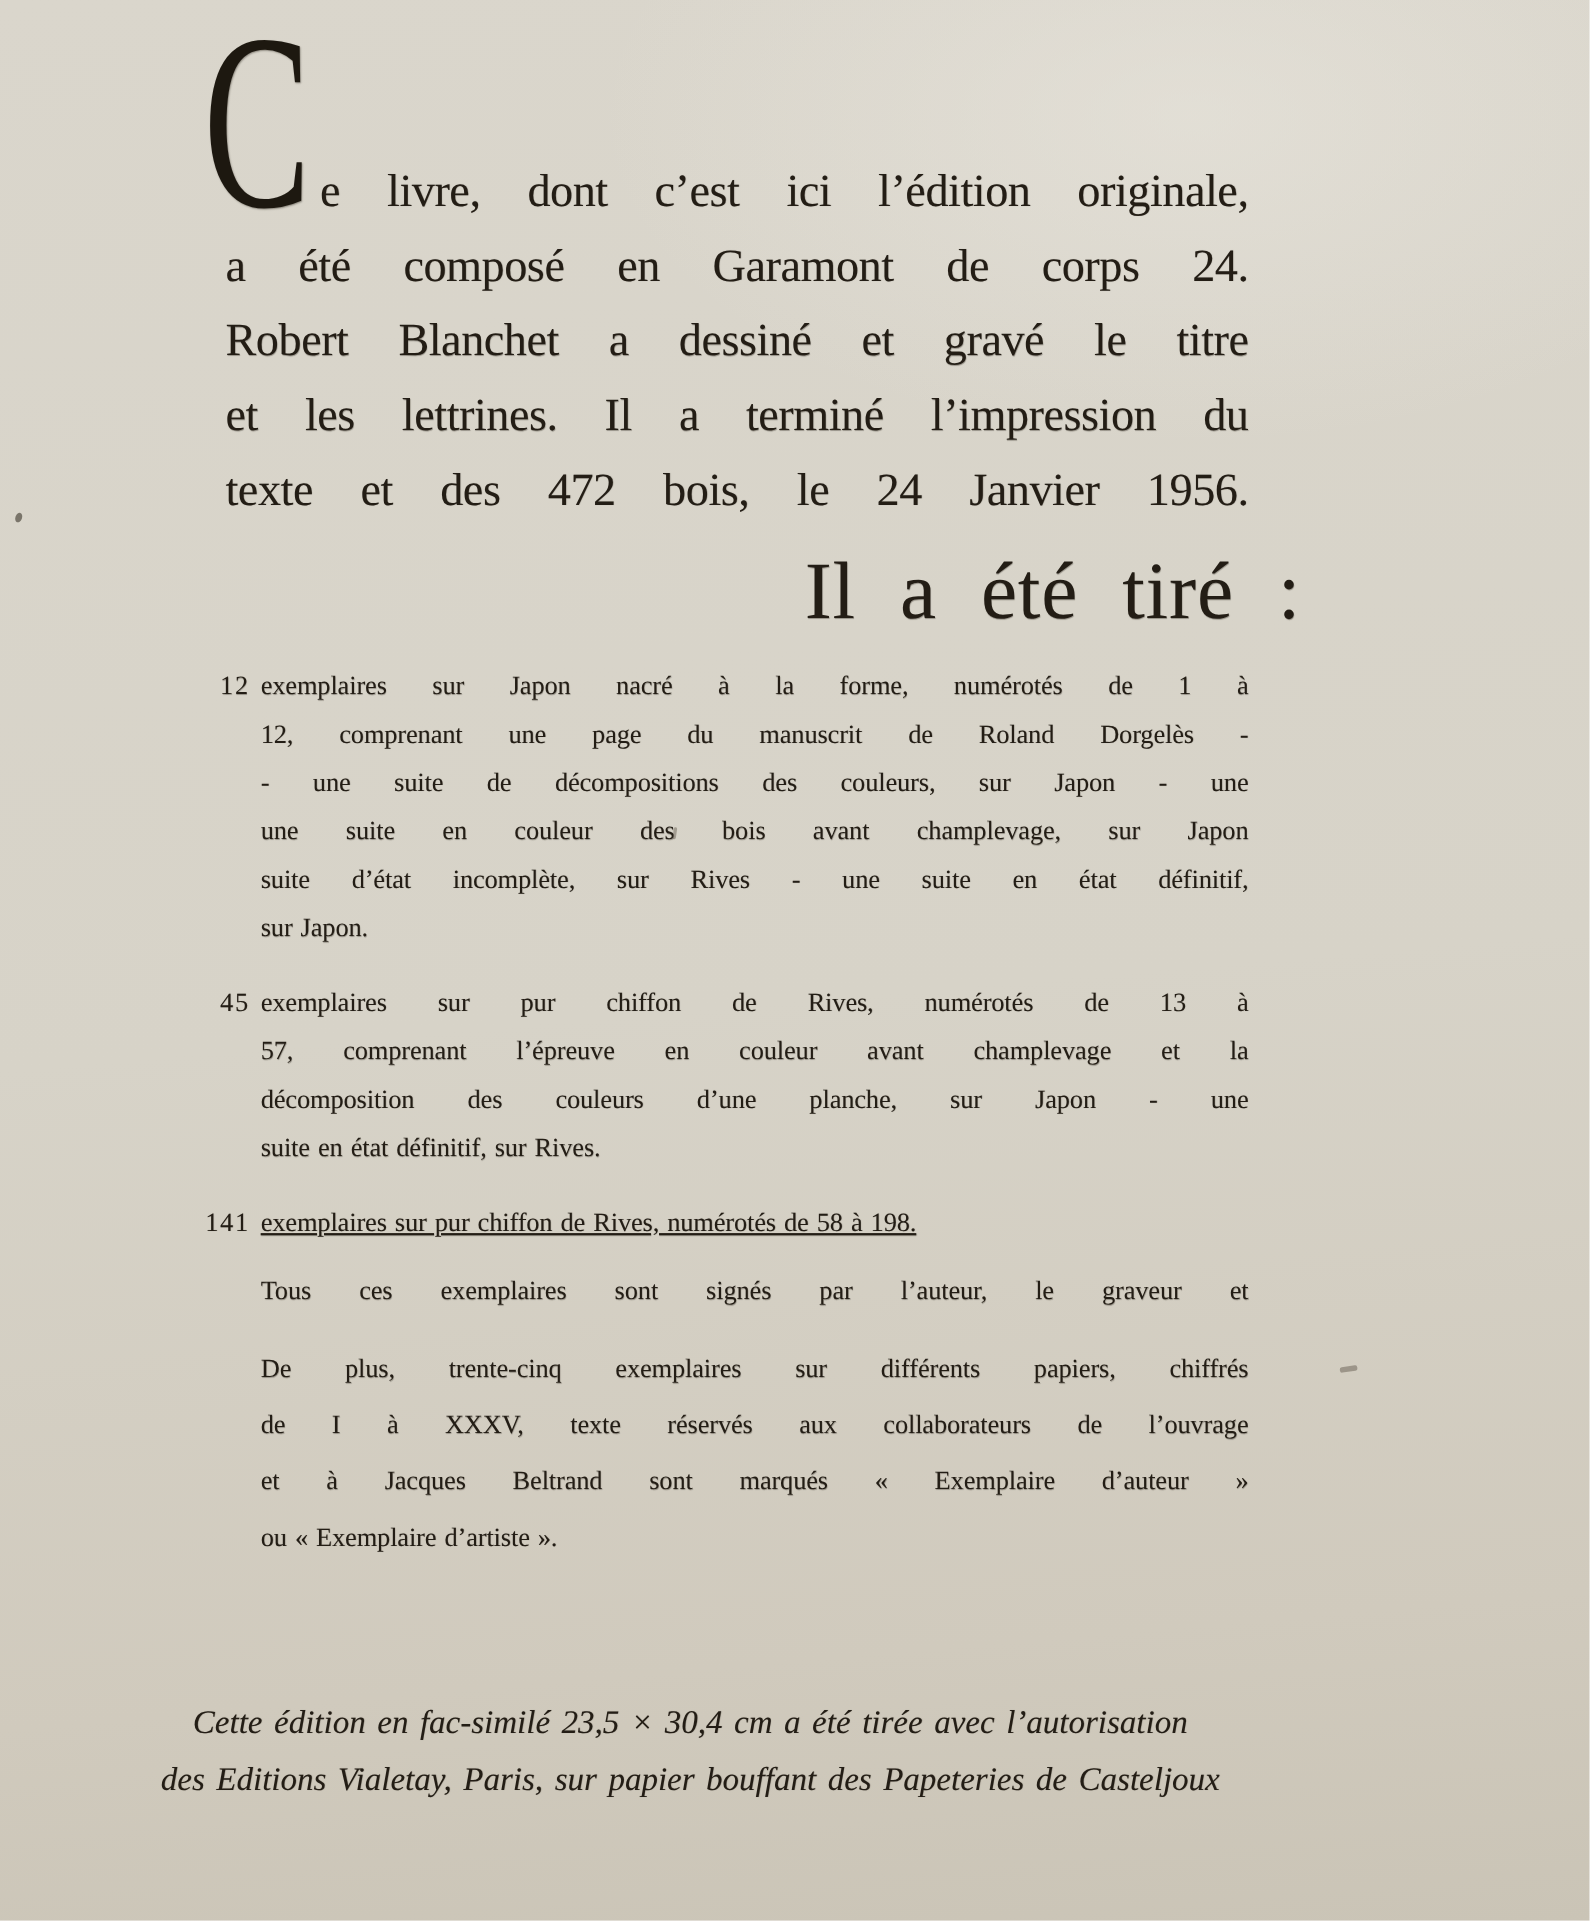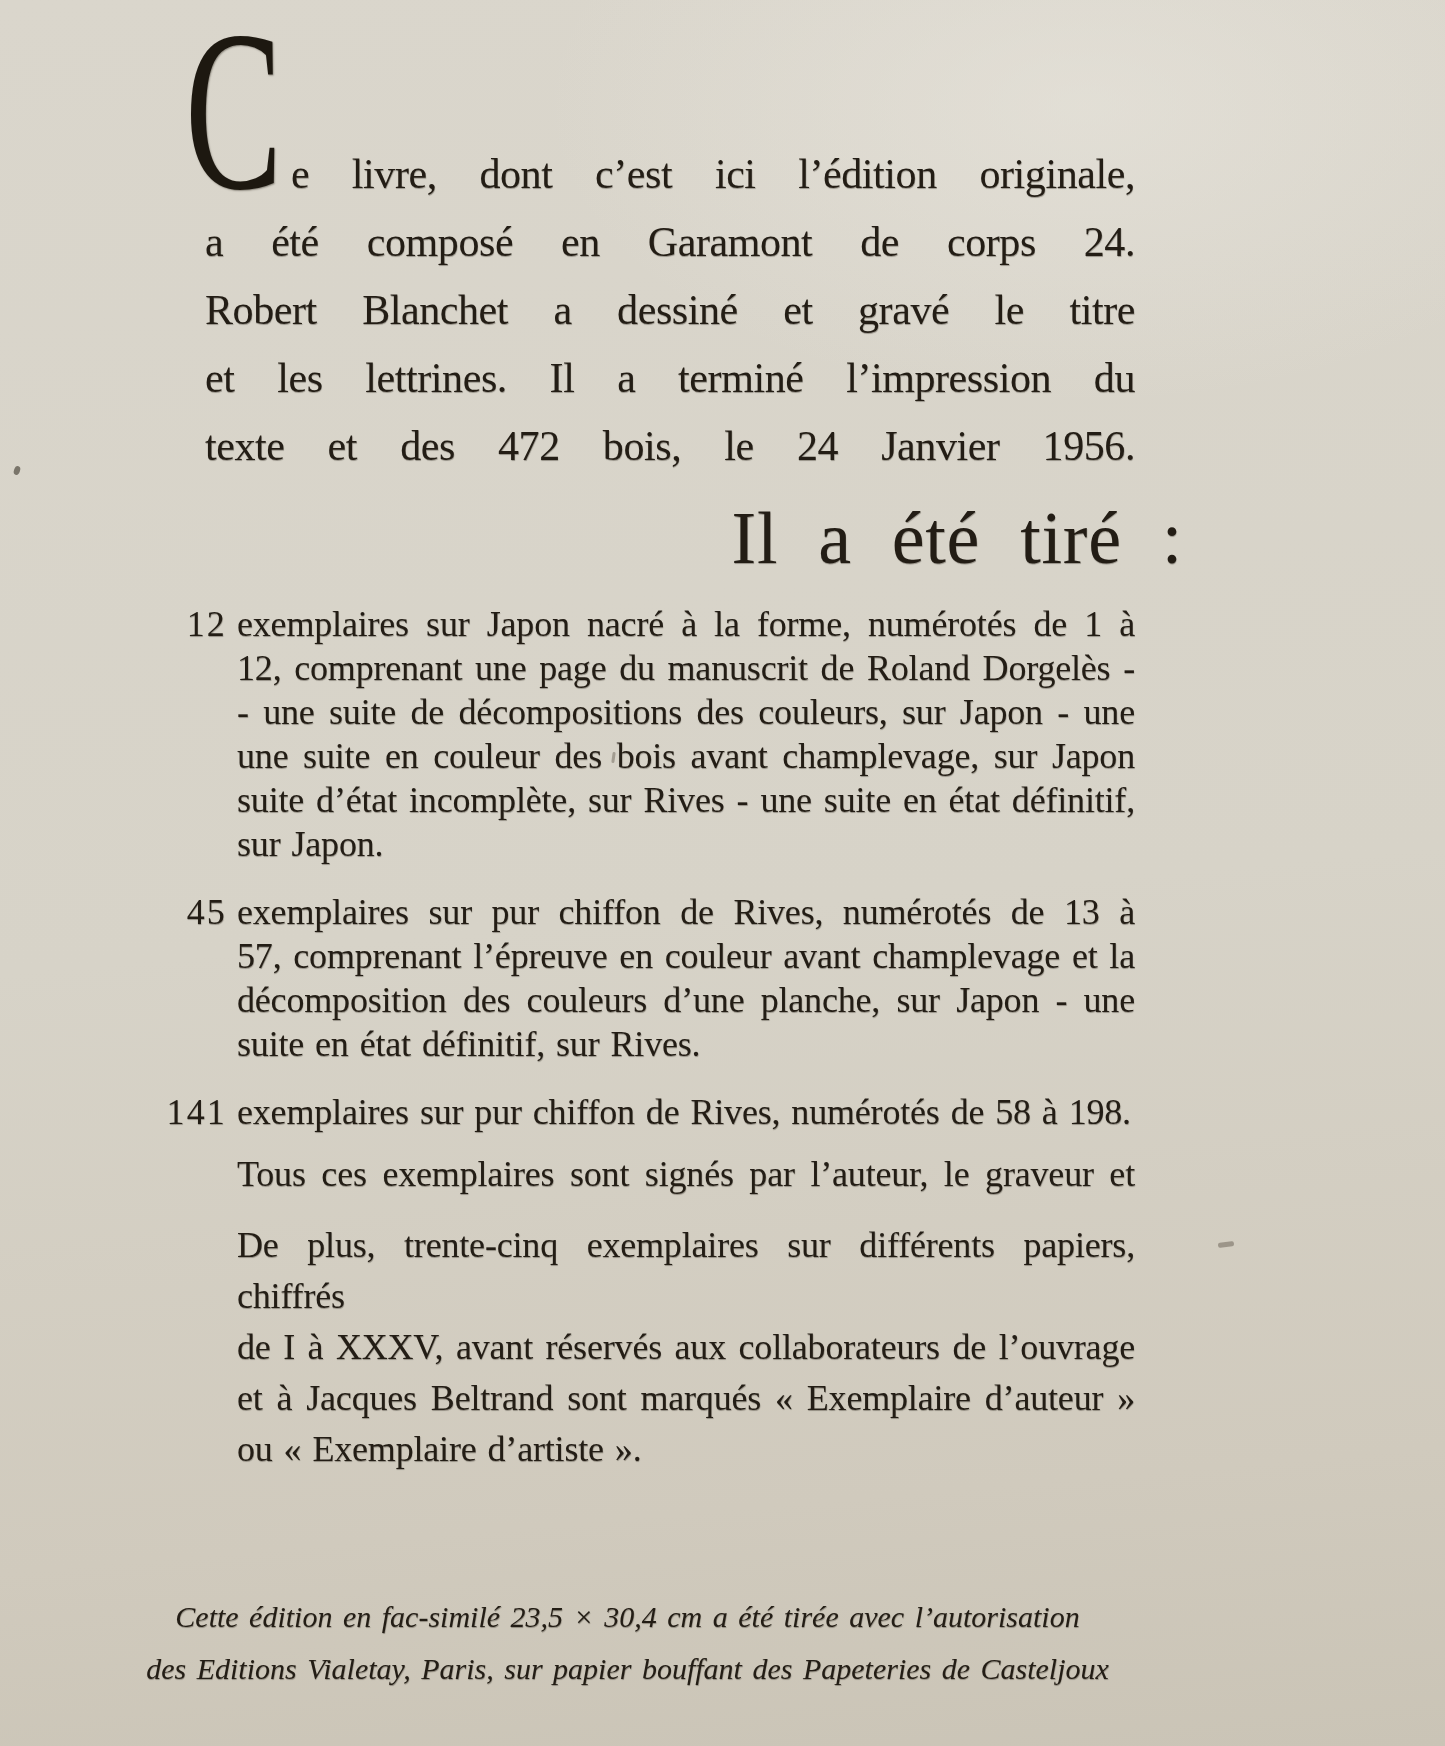--- a/index.html
+++ b/index.html
@@ -38,30 +38,30 @@
     margin: 16px 0 0 205px; width: 930px;
     position: relative; left: 48px;
     font-size: 74px; line-height: 84px; font-weight: normal;
     text-align: right; word-spacing: 0.28em; letter-spacing: 0.01em;
   }
 
   
   .edition, .note {
     position: relative;
     margin-left: 237px; width: 898px;
-    font-size: 36px; line-height: 44px; letter-spacing: -0.005em;
+    font-size: 24px; line-height: 44px; letter-spacing: -0.005em;
     word-spacing: 0.06em;
   }
   .edition .num {
     position: absolute; right: calc(100% + 10px); top: 0;
     line-height: 44px; letter-spacing: 0.06em;
   }
   .ed-12  { margin-top: 22px; }
   .ed-45  { margin-top: 24px; }
-  .ed-141 { margin-top: 24px; }
+  .ed-141 { margin-top: 24px; text-decoration: underline; }
   .note-signature { margin-top: 18px; }
   .note-reserved  { margin-top: 24px; line-height: 51px; }
 
   
   .colophon-footer {
     margin-top: 116px;
     position: relative; left: -95px; width: 1445px;
     text-align: center; font-style: italic;
     font-size: 30px; line-height: 52px; word-spacing: 0.1em;
   }
@@ -110,21 +110,21 @@
     <span class="num">141</span>
     <div class="line">exemplaires sur pur chiffon de Rives, numérotés de 58 à 198.</div>
   </section>
 
   <section class="note note-signature">
     <div class="line j">Tous ces exemplaires sont signés par l’auteur, le graveur et</div>
   </section>
 
   <section class="note note-reserved">
     <div class="line j">De plus, trente-cinq exemplaires sur différents papiers, chiffrés</div>
-    <div class="line j">de I à XXXV, avant réservés aux collaborateurs de l’ouvrage</div>
+    <div class="line j">de I à XXXV, texte réservés aux collaborateurs de l’ouvrage</div>
     <div class="line j">et à Jacques Beltrand sont marqués « Exemplaire d’auteur »</div>
     <div class="line">ou « Exemplaire d’artiste ».</div>
   </section>
 
   <footer class="colophon-footer">
     <div class="line">Cette édition en fac-similé 23,5 × 30,4 cm a été tirée avec l’autorisation</div>
     <div class="line">des Editions Vialetay, Paris, sur papier bouffant des Papeteries de Casteljoux</div>
   </footer>
 
   <div class="speck speck-1"></div>

